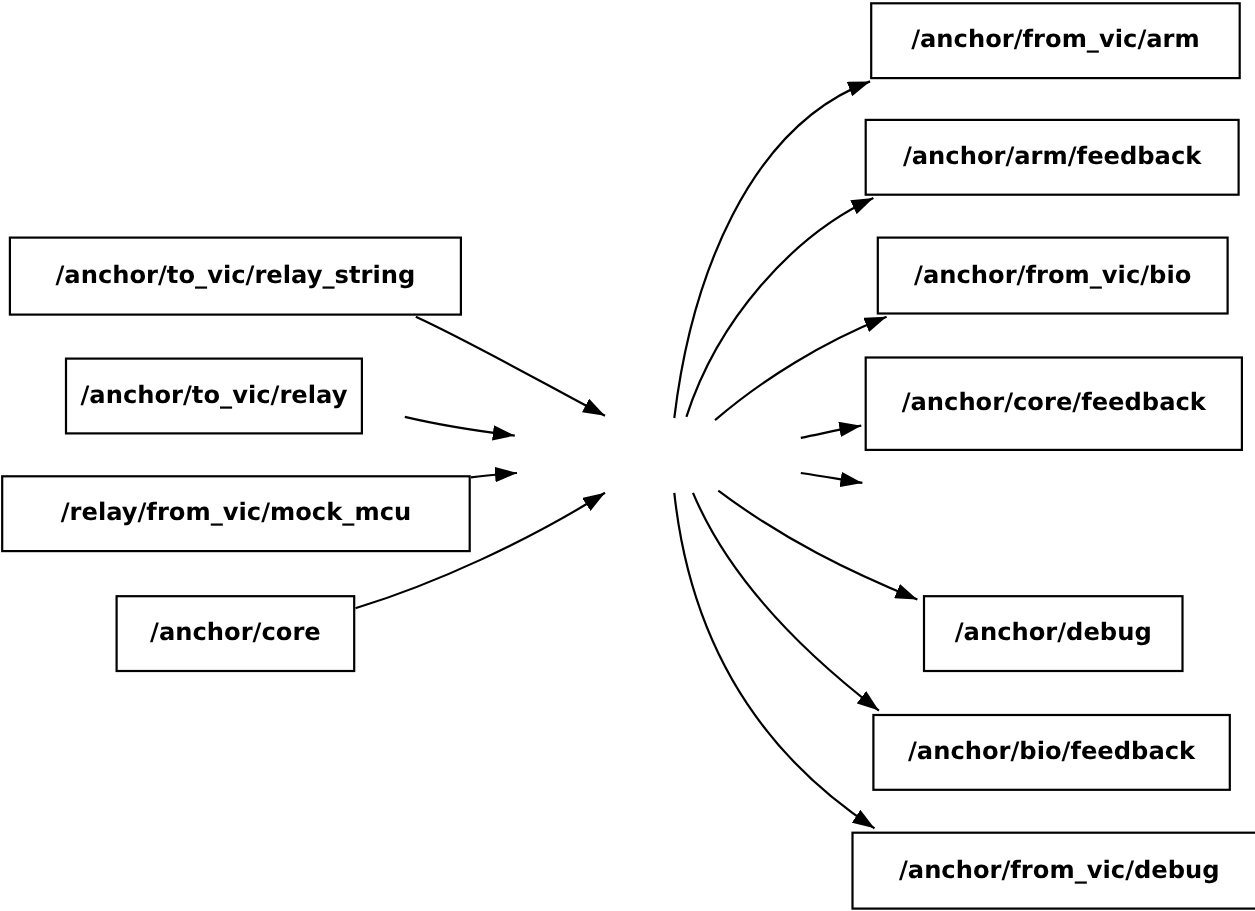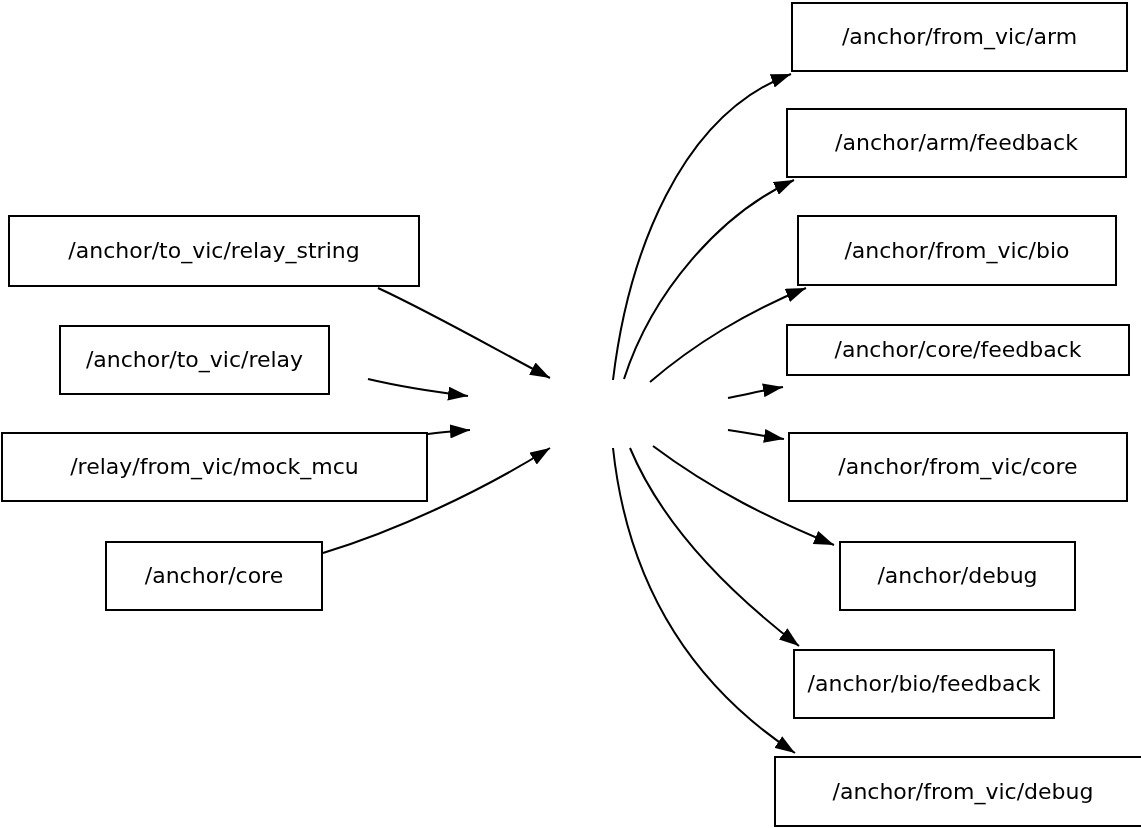--- a/index.html
+++ b/index.html
@@ -25,21 +25,21 @@
     box-sizing:border-box;
     background:var(--node-fill);
     border:2px solid var(--node-stroke);
     display:flex;align-items:center;justify-content:center;
     color:var(--text);
     font-size:22px;
     line-height:1;
     white-space:nowrap;
   }
   .node.ellipse{border-radius:50%;}
-  .lbl{display:block;}
+  .lbl{display:block;font-weight:bold;}
 </style>
 </head>
 <body>
 
 <div class="canvas">
 
   <svg class="edge-layer" viewBox="0 0 1141 828" xmlns="http://www.w3.org/2000/svg">
     <defs>
       <marker id="arrow" viewBox="0 0 20 14" refX="20" refY="7" markerWidth="20" markerHeight="14" markerUnits="userSpaceOnUse" orient="auto">
         <path class="arrowhead" d="M0,0 L20,7 L0,14 z"></path>
@@ -77,29 +77,26 @@
 
   <div class="node rect" style="left:791px;top:2px;width:337px;height:70px">
     <span class="lbl">/anchor/from_vic/arm</span>
   </div>
   <div class="node rect" style="left:786px;top:108px;width:341px;height:70px">
     <span class="lbl">/anchor/arm/feedback</span>
   </div>
   <div class="node rect" style="left:797px;top:215px;width:320px;height:71px">
     <span class="lbl">/anchor/from_vic/bio</span>
   </div>
-  <div class="node rect" style="left:786px;top:324px;width:344px;height:52px">
+  <div class="node rect" style="left:786px;top:324px;width:344px;height:86px">
     <span class="lbl">/anchor/core/feedback</span>
-  </div>
-  <div class="node rect" style="left:788px;top:432px;width:340px;height:70px">
-    <span class="lbl">/anchor/from_vic/core</span>
   </div>
   <div class="node rect" style="left:839px;top:541px;width:237px;height:70px">
     <span class="lbl">/anchor/debug</span>
   </div>
-  <div class="node rect" style="left:793px;top:649px;width:262px;height:70px">
+  <div class="node rect" style="left:793px;top:649px;width:326px;height:70px">
     <span class="lbl">/anchor/bio/feedback</span>
   </div>
   <div class="node rect" style="left:774px;top:756px;width:378px;height:71px">
     <span class="lbl">/anchor/from_vic/debug</span>
   </div>
 
 </div>
 
 </body></html>

